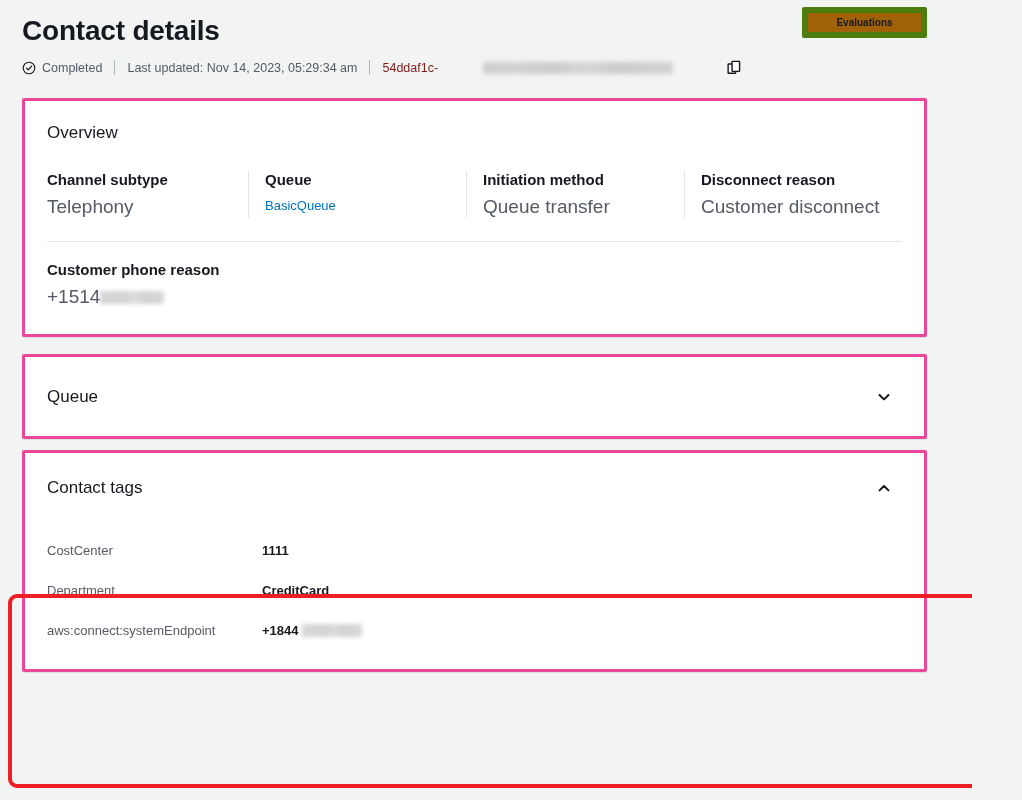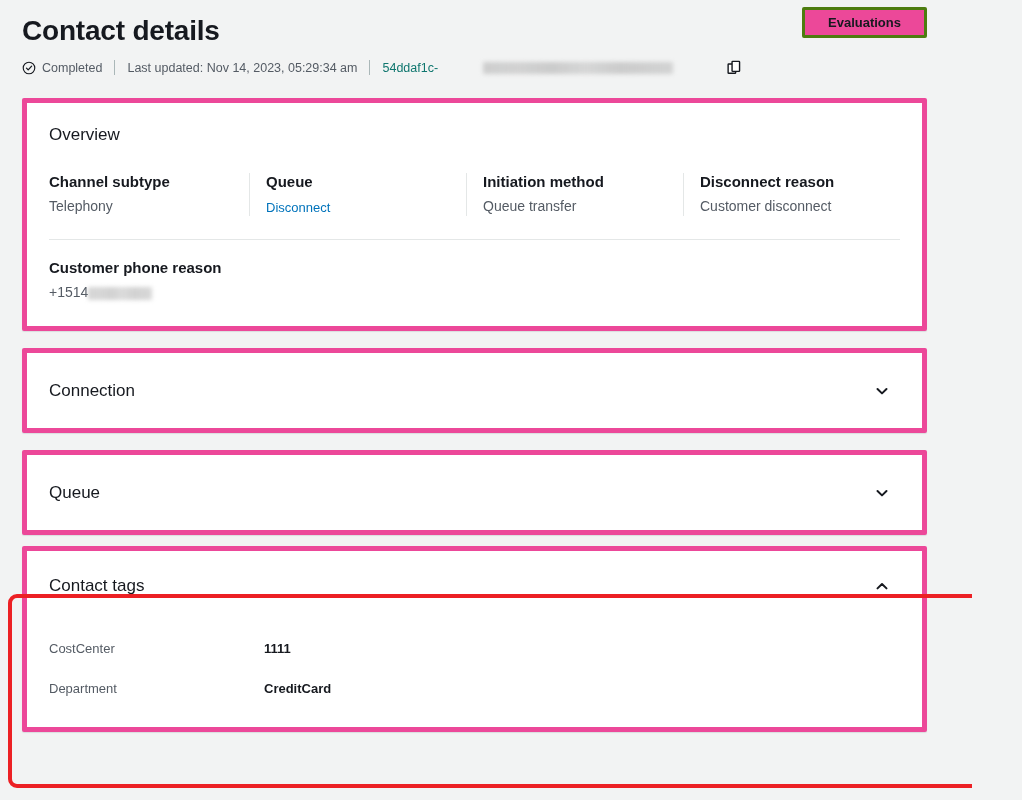--- a/index.html
+++ b/index.html
@@ -73,21 +73,21 @@
   .status-icon {
     display: inline-block;
     width: 14px;
     height: 14px;
     margin-right: 6px;
     flex: none;
   }
   .contact-id {
     display: flex;
     align-items: center;
-    color: #0f766e;
+    color: #7f1d1d;
     font-size: 12.5px;
     gap: 44px;
   }
   .redact {
     display: inline-block;
     vertical-align: middle;
     border-radius: 1px;
     background: linear-gradient(90deg,
       rgba(170,170,170,0.50) 0%,
       rgba(190,190,190,0.62) 18%,
@@ -104,39 +104,39 @@
     cursor: pointer;
   }
 
   .evaluations-btn {
     position: absolute;
     top: 7px;
     right: 45px;
     min-width: 125px;
     height: 31px;
     padding: 0 14px;
-    background: #ec4899;
-    border: 3px solid #4d7c0f;
+    background: #a16207;
+    border: 6px solid #4d7c0f;
     border-radius: 2px;
     color: #16191f;
     font-family: "Liberation Sans", sans-serif;
-    font-size: 13px;
+    font-size: 10px;
     font-weight: 700;
     cursor: pointer;
     display: flex;
     align-items: center;
     justify-content: center;
   }
 
   
   .card {
     position: relative;
     margin: 0 45px 0 22px;
     background: #ffffff;
-    border: 5px solid #ec4899;
+    border: 3px solid #ec4899;
     border-radius: 2px;
     box-shadow: 0 1px 1px 0 rgba(0,28,36,0.10);
   }
   .card-title {
     font-size: 17px;
     font-weight: 400;
     color: #16191f;
   }
 
   
@@ -187,21 +187,21 @@
     padding-left: 0;
     border-left: none;
   }
   .field-label {
     font-size: 15px;
     font-weight: 700;
     color: #16191f;
     margin-bottom: 8px;
   }
   .field-value {
-    font-size: 14px;
+    font-size: 19px;
     color: #545b64;
   }
   .field-link {
     font-size: 13px;
     color: #0073bb;
     text-decoration: none;
     cursor: pointer;
   }
   .divider {
     height: 1px;
@@ -317,21 +317,21 @@
     <div class="card-title">Overview</div>
 
 
     <div class="cols">
       <div class="col">
         <div class="field-label">Channel subtype</div>
         <div class="field-value">Telephony</div>
       </div>
       <div class="col">
         <div class="field-label">Queue</div>
-        <a class="field-link">Disconnect</a>
+        <a class="field-link">BasicQueue</a>
       </div>
       <div class="col">
         <div class="field-label">Initiation method</div>
         <div class="field-value">Queue transfer</div>
       </div>
       <div class="col">
         <div class="field-label">Disconnect reason</div>
         <div class="field-value">Customer disconnect</div>
       </div>
     </div>
@@ -339,28 +339,20 @@
     <div class="divider"></div>
 
     <div class="phone-block">
       <div class="field-label">Customer phone reason</div>
       <div class="field-value">
         <span>+1514</span><span class="redact" style="width:64px;height:13px;margin-left:0px;"></span>
       </div>
     </div>
   </div>
 
-  <div class="card collapsible">
-    <div class="card-title">Connection</div>
-    <span class="chevron">
-      <svg viewBox="0 0 16 16" width="16" height="16">
-        <path d="M3.5 6 L8 10.4 L12.5 6" fill="none" stroke="#16191f" stroke-width="2" stroke-linecap="round" stroke-linejoin="round"></path>
-      </svg>
-    </span>
-  </div>
 
   <div class="card collapsible">
     <div class="card-title">Queue</div>
     <span class="chevron">
       <svg viewBox="0 0 16 16" width="16" height="16">
         <path d="M3.5 6 L8 10.4 L12.5 6" fill="none" stroke="#16191f" stroke-width="2" stroke-linecap="round" stroke-linejoin="round"></path>
       </svg>
     </span>
   </div>
 
@@ -382,19 +374,26 @@
     </div>
 
     <div class="tag-row">
       <div class="tag-key">Department</div>
       <div class="tag-val">
         <span>CreditCard</span>
       </div>
     </div>
 
 
+    <div class="tag-row">
+      <div class="tag-key">aws:connect:systemEndpoint</div>
+      <div class="tag-val">
+        <span>+1844</span>
+          <span class="redact" style="width:60px;height:13px;margin-left:3px;"></span>
+      </div>
+    </div>
   </div>
 
   <div class="highlight-box" style="border-color: rgb(236, 32, 36);"></div>
 
   <div class="pane-edge"></div>
   <div class="pane-outer"></div>
 </div>
 
 </body></html>

